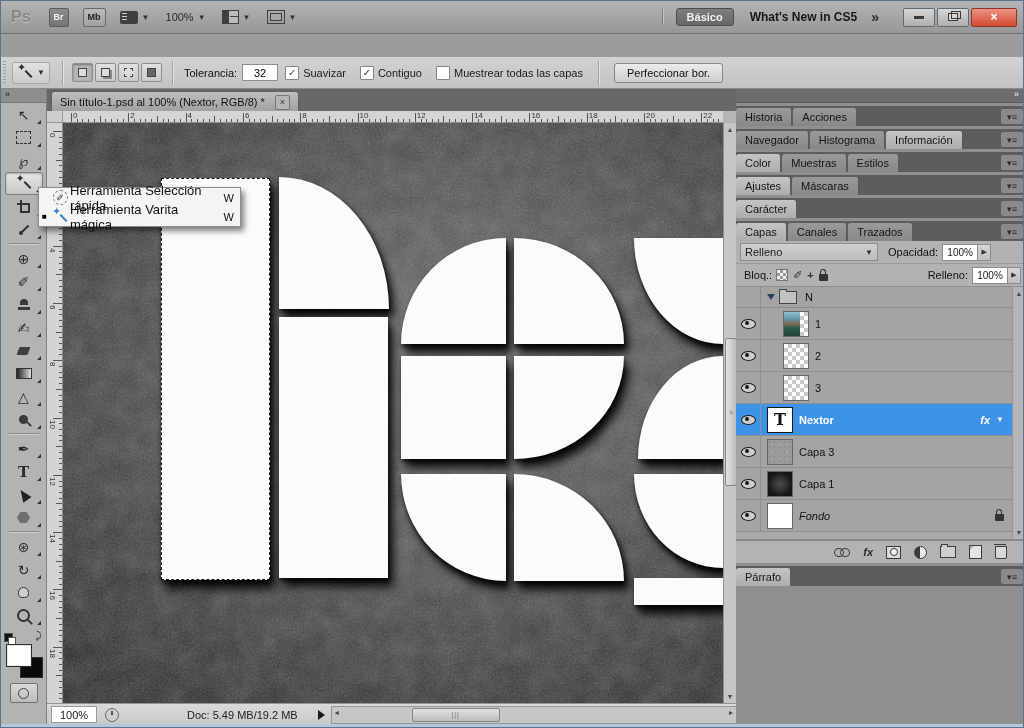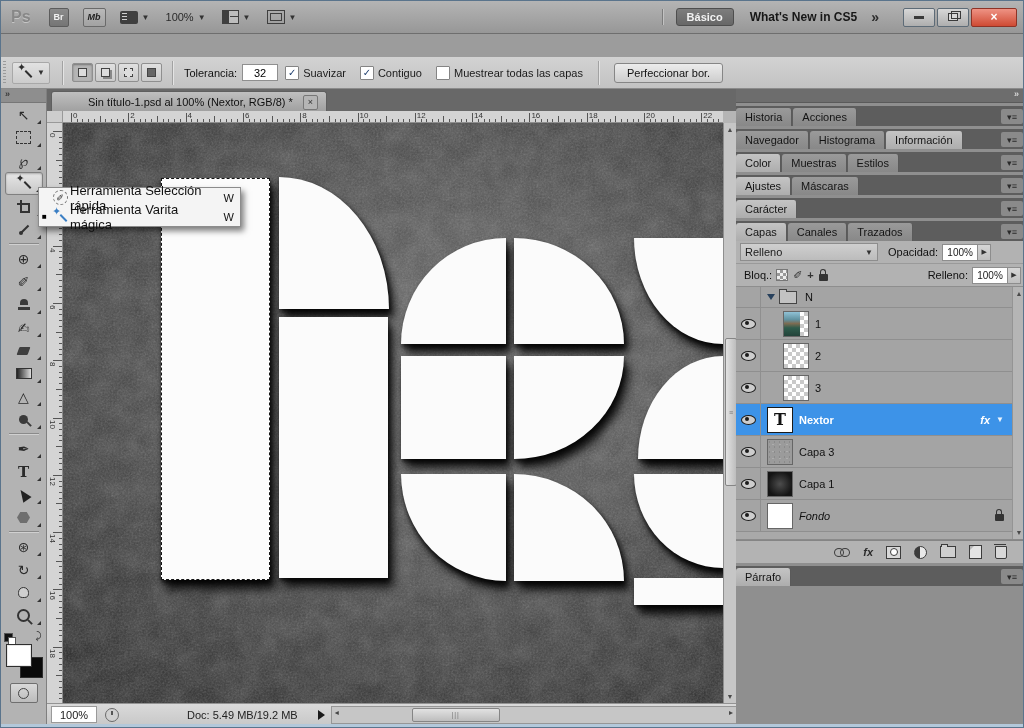--- a/index.html
+++ b/index.html
@@ -7,21 +7,21 @@
        font-family:"Liberation Sans","DejaVu Sans",sans-serif;font-size:11px;color:#1a1a1a;
        background:#9c9c9c;border:1px solid #5a748c;box-sizing:border-box;}
   
   #titlebar{position:absolute;left:0;top:0;width:100%;height:32px;
     background:linear-gradient(#b4b4b4,#979797);border-bottom:1px solid #6e6e6e;
     display:flex;align-items:center;}
   #ps-logo{font-size:16px;font-weight:bold;color:#878787;text-shadow:0 1px 0 #c6c6c6;margin:0 18px 0 10px;}
   .tb-btn{height:17px;padding:0 4px;border-radius:2px;display:flex;align-items:center;justify-content:center;
     font-size:9px;font-weight:bold;margin-right:14px;}
   #br-btn{background:linear-gradient(#8b8b8b,#757575);border:1px solid #5c5c5c;color:#f0f0f0;}
-  #mb-btn{background:linear-gradient(#b9b9b9,#a2a2a2);border:1px solid #6a6a6a;color:#222;font-style:italic;}
+  #mb-btn{background:linear-gradient(#b9b9b9,#a2a2a2);border:1px solid #6a6a6a;color:#222;}
   .tb-group{display:flex;align-items:center;margin-right:16px;}
   .dd-arrow{font-size:8px;color:#333;margin-left:4px;}
   .icon-film{width:18px;height:13px;background:#3f3f3f;border-radius:2px;position:relative;}
   .icon-film::before{content:"";position:absolute;left:2px;top:2px;width:5px;height:9px;background:
      repeating-linear-gradient(#cfcfcf 0 1px,transparent 1px 3px);}
   .icon-arrange{width:15px;height:12px;border:1px solid #3f3f3f;background:#bdbdbd;position:relative;}
   .icon-arrange::before{content:"";position:absolute;left:0;top:0;width:6px;height:100%;background:#3f3f3f;}
   .icon-arrange::after{content:"";position:absolute;right:0;top:5px;width:8px;height:1px;background:#3f3f3f;}
   .icon-screen{width:16px;height:12px;border:1px solid #3f3f3f;position:relative;}
   .icon-screen::before{content:"";position:absolute;left:2px;top:2px;right:2px;bottom:2px;border:1px solid #3f3f3f;}
@@ -111,21 +111,21 @@
   #sw-fg{position:absolute;left:2px;top:11px;width:24px;height:21px;background:#fff;border:1px solid #2e2e2e;box-shadow:inset 0 0 0 1px #e8e8e8;z-index:2;}
   #sw-bg{position:absolute;left:16px;top:24px;width:21px;height:19px;background:#0a0a0a;border:1px solid #2e2e2e;z-index:1;}
   #quickmask{width:26px;height:18px;border:1px solid #6f6f6f;border-radius:2px;margin:4px auto;
      background:linear-gradient(#d9d9d9,#bcbcbc);display:flex;align-items:center;justify-content:center;}
   #quickmask span{width:9px;height:9px;border:1.5px solid #444;border-radius:50%;}
   
   #docarea{position:absolute;left:46px;top:0;width:689px;height:100%;}
   #tabbar{position:absolute;left:0;top:0;width:100%;height:22px;background:#686868;border-bottom:1px solid #565656;}
   #doctab{position:absolute;left:4px;top:2px;height:20px;background:linear-gradient(#bfbfbf,#9f9f9f);
      border:1px solid #5f5f5f;border-bottom:none;border-radius:3px 3px 0 0;display:flex;align-items:center;padding:0 8px;}
-  #doctab-title{font-size:11px;color:#101010;margin-right:10px;margin-left:28px;}
+  #doctab-title{font-size:11px;color:#101010;margin-right:10px;}
   #doctab-close{width:13px;height:13px;border:1px solid #777;border-radius:2px;background:#b5b5b5;
      display:flex;align-items:center;justify-content:center;font-size:9px;color:#333;}
   #rulerrow{position:absolute;left:0;top:22px;width:100%;height:12px;}
   #rulercorner{position:absolute;left:0;top:0;width:16px;height:12px;background:#cdcdcd;border-right:1px solid #999;border-bottom:1px solid #999;box-sizing:border-box;}
   #hruler{position:absolute;left:16px;top:0;width:660px;height:12px;background:#d4d4d4;border-bottom:1px solid #8d8d8d;box-sizing:border-box;overflow:hidden;}
   #ruler-gap{position:absolute;left:676px;top:0;width:13px;height:12px;background:#b5b5b5;}
   .htick{position:absolute;bottom:0;width:1px;background:#555;}
   .hnum{position:absolute;top:0px;font-size:8px;color:#333;}
   #contentrow{position:absolute;left:0;top:34px;width:100%;height:580px;}
   #vruler{position:absolute;left:0;top:0;width:16px;height:100%;background:#d4d4d4;border-right:1px solid #8d8d8d;box-sizing:border-box;overflow:hidden;}

